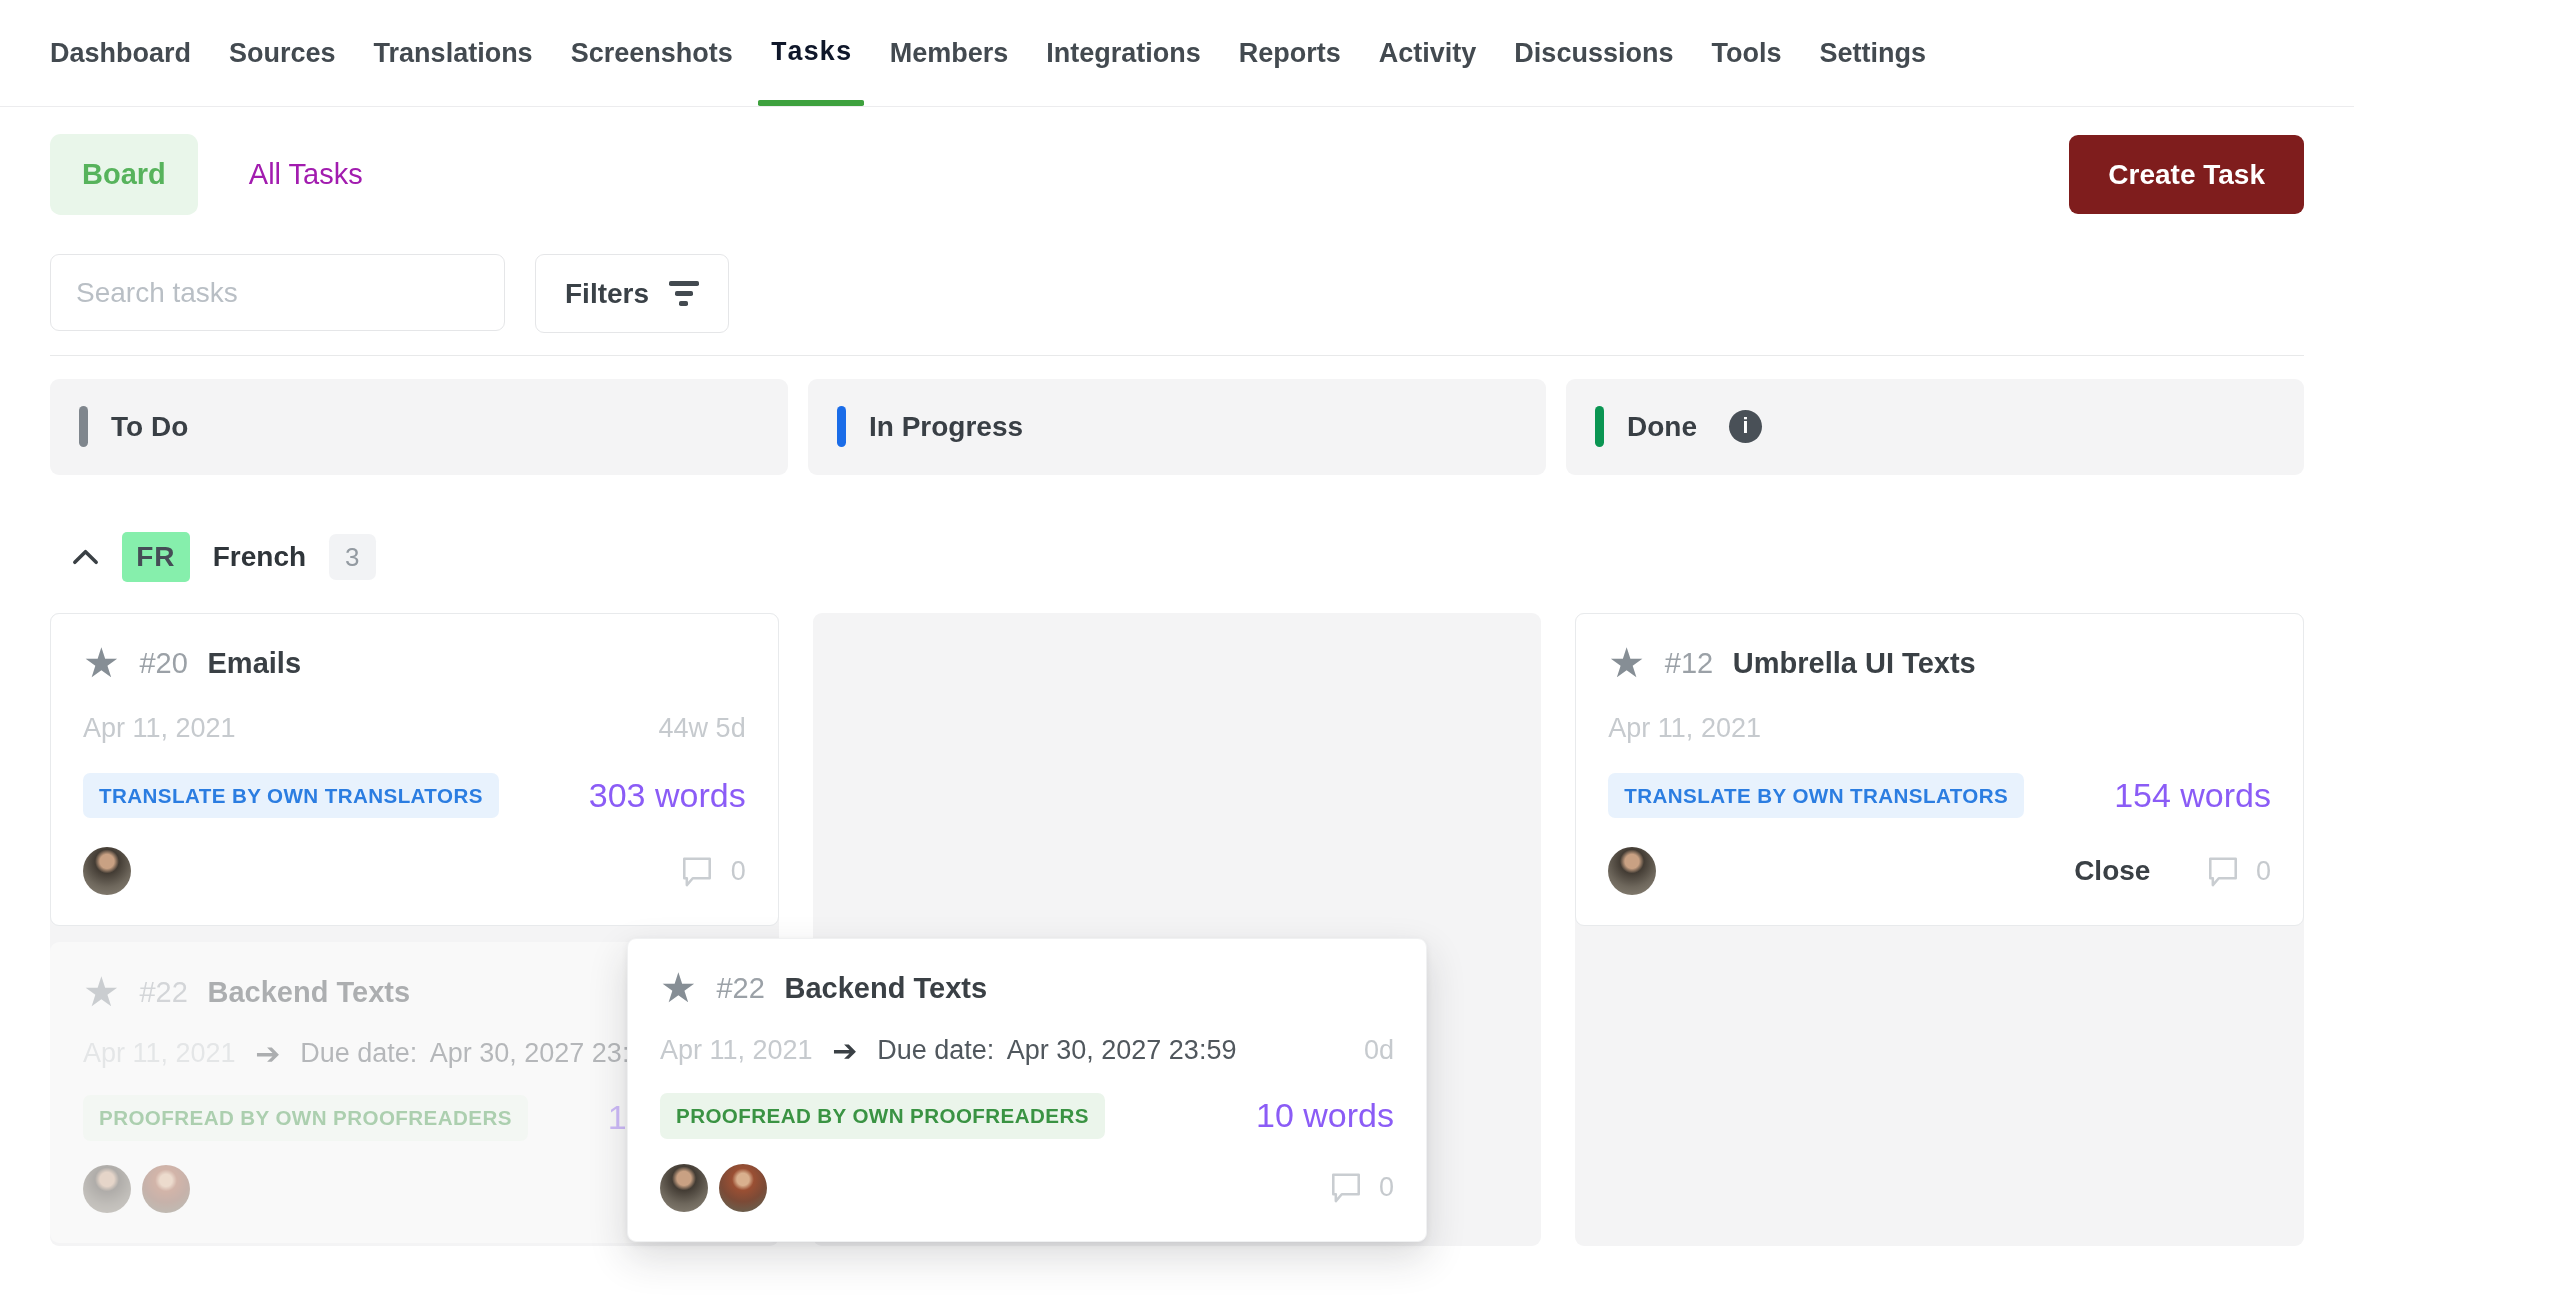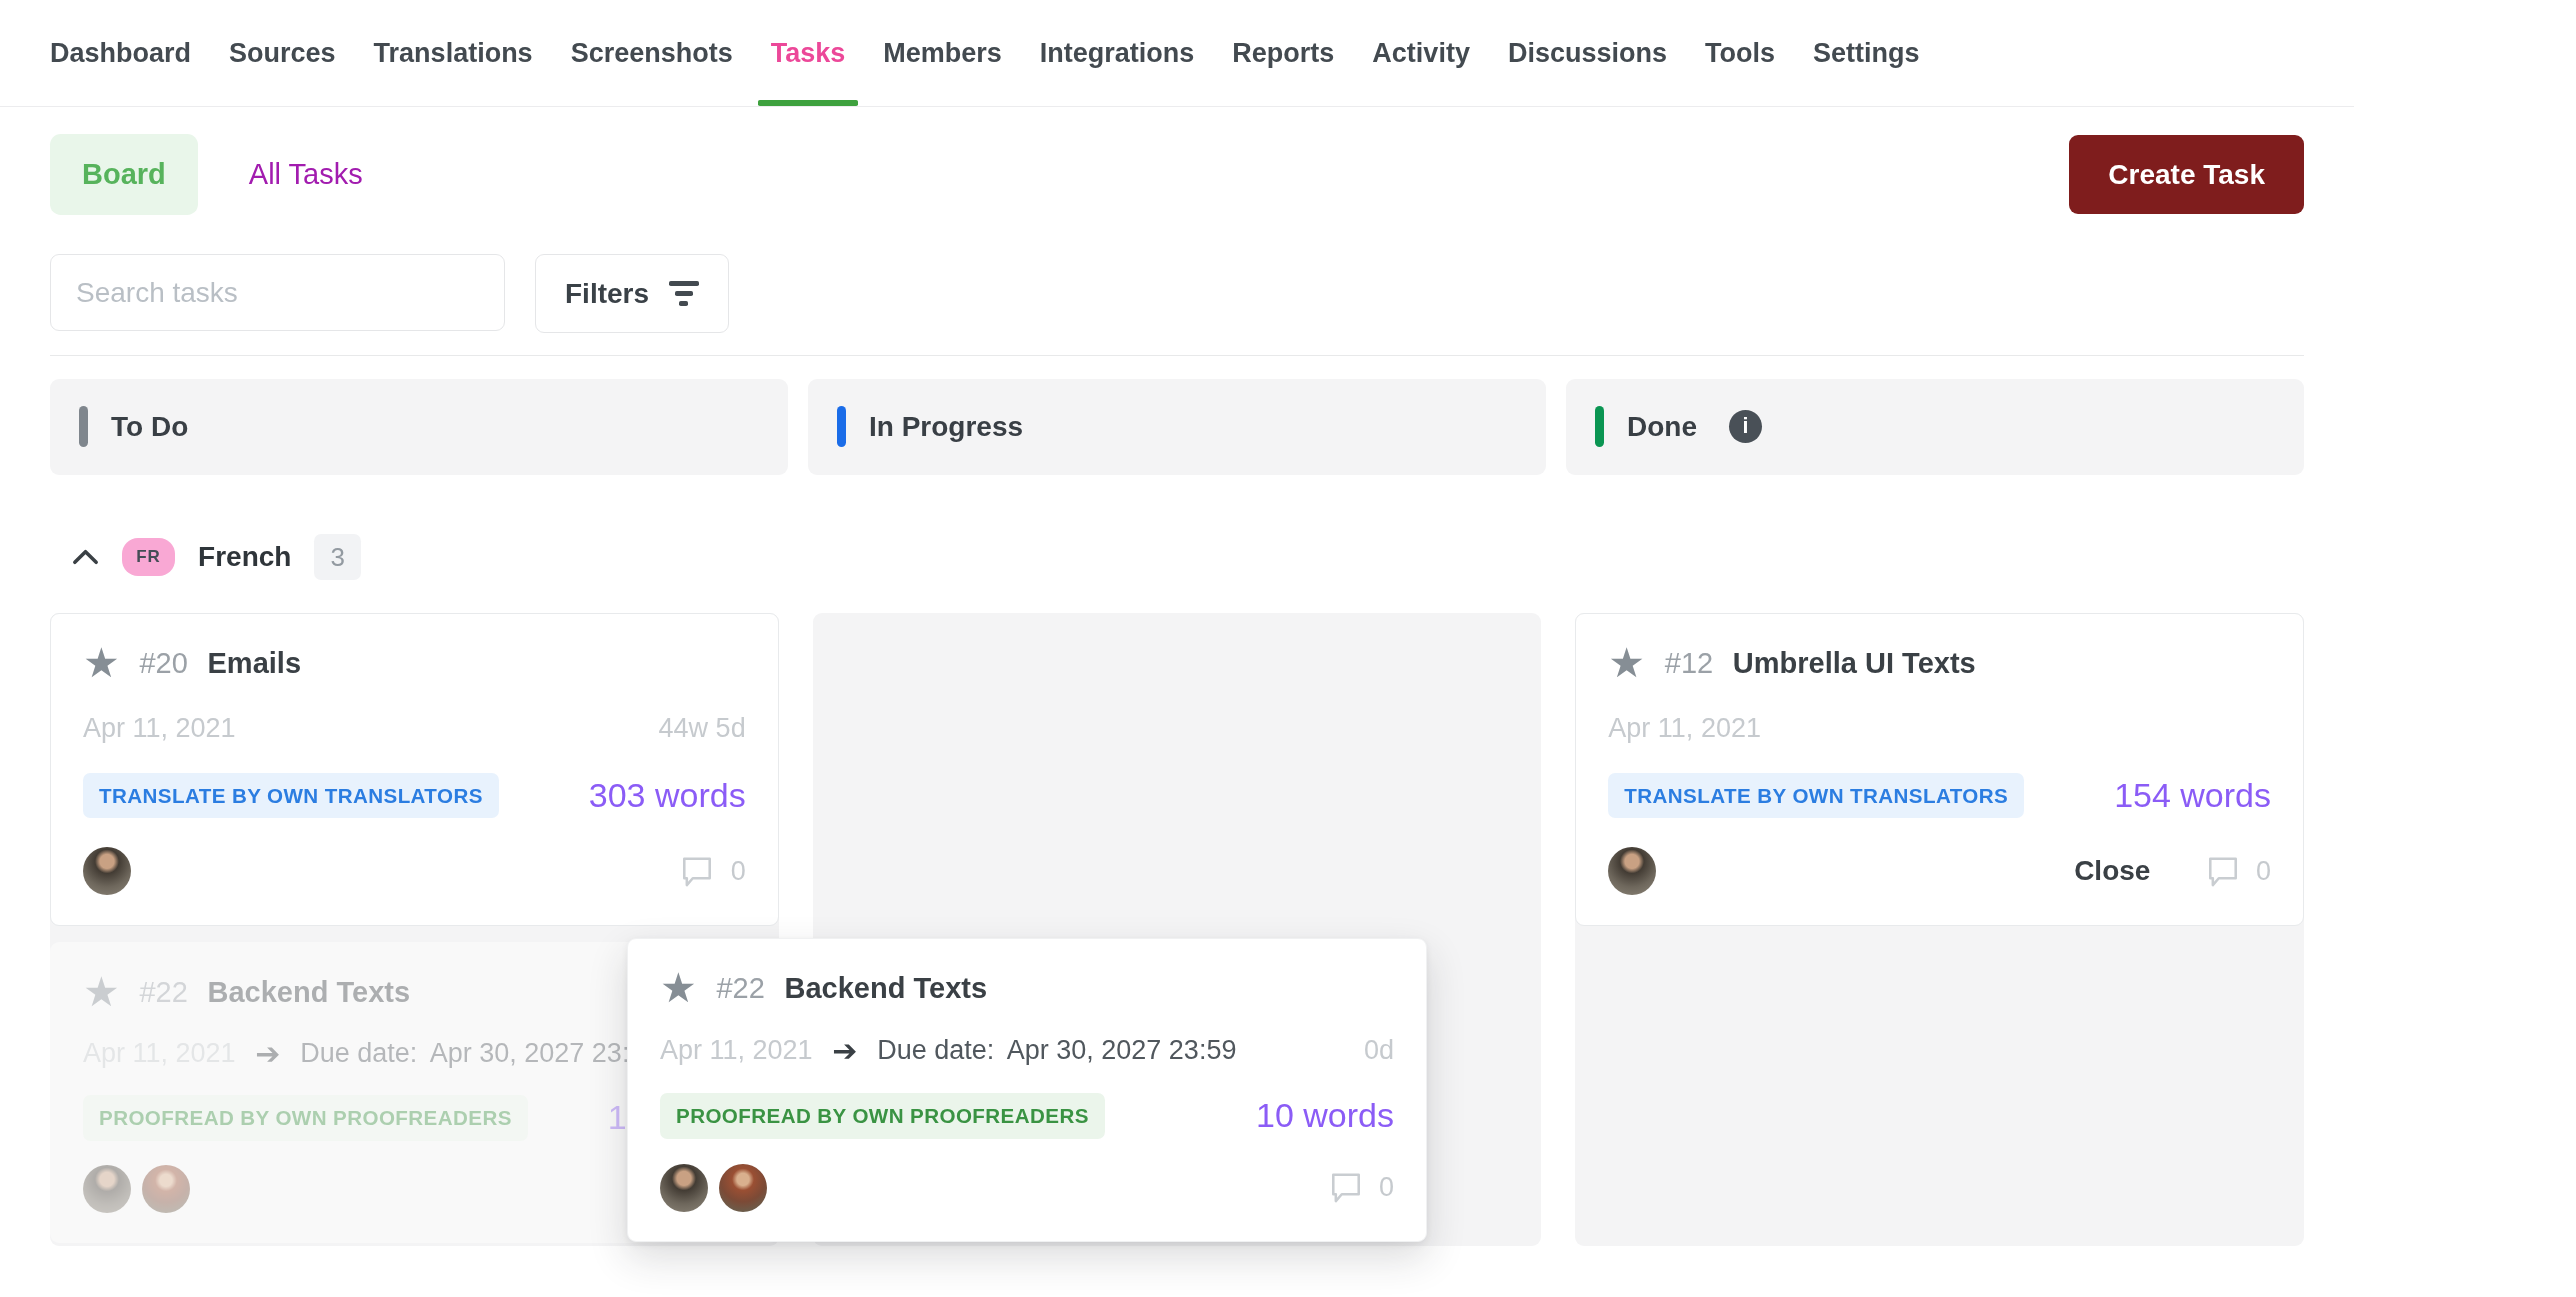--- a/index.html
+++ b/index.html
@@ -2,21 +2,21 @@
 <html style="font-size:14.3px"><head>
 <meta charset="utf-8">
 <style>
   html,body{margin:0;padding:0;}
   body{font-family:"Liberation Sans","DejaVu Sans",sans-serif;background:#ffffff;}
   .page{position:relative;width:2354px;height:1298px;background:#fff;overflow:hidden;}
 
   
   .topnav{height:106px;border-bottom:1.8px solid #ececee;display:flex;align-items:stretch;padding:0 50px;gap:38px;}
   .nav-item{position:relative;display:flex;align-items:center;font-size:27px;font-weight:600;color:#434a50;cursor:pointer;text-decoration:none;}
-  .nav-item.active{color:#ec4899;font-weight:700;}
+  .nav-item.active{color:#0f172a;font-weight:700;font-family:Liberation Mono, monospace;}
   .nav-item.active .underline{position:absolute;left:-12.5px;right:-12.5px;bottom:0;height:6.3px;border-radius:1.8px;}
 
   
   .toolbar{margin:27px 50px 0;display:flex;align-items:center;height:81px;}
   .pill-board{height:81px;padding:0 32px;border-radius:10.7px;display:flex;align-items:center;font-size:29px;font-weight:600;cursor:pointer;}
   .tab-alltasks{margin-left:51px;font-size:29px;font-weight:400;color:#a21caf;cursor:pointer;}
   .spacer{flex:1;}
   .btn-create{height:79px;padding:0 39px;border:none;border-radius:9px;color:#fff;font-size:28px;font-weight:700;font-family:inherit;cursor:pointer;}
 
   
@@ -35,21 +35,21 @@
   
   .col-headers{margin:23px 50px 0;display:grid;grid-template-columns:1fr 1fr 1fr;gap:20px;}
   .colhead{height:96px;background:#f4f4f5;border-radius:9px;display:flex;align-items:center;padding:0 29px;gap:23px;}
   .colbar{width:9px;height:41px;border-radius:4.5px;flex:0 0 auto;}
   .collabel{font-size:28px;font-weight:700;color:#393f45;}
   .info-icon{width:33px;height:33px;border-radius:50%;margin-left:9px;display:flex;align-items:center;justify-content:center;color:#fff;font-size:21.5px;font-weight:700;font-style:normal;cursor:pointer;}
 
   
   .grouprow{margin:55px 0 0 72px;height:55px;display:flex;align-items:center;gap:23px;cursor:pointer;}
   .chev{flex:0 0 auto;display:block;}
-  .lang-badge{background:#f9a8d4;border-radius:16px;padding:9px 14.3px;font-size:17px;font-weight:700;color:#454d56;letter-spacing:0.9px;}
+  .lang-badge{background:#86efac;border-radius:5px;padding:9px 14.3px;font-size:28px;font-weight:700;color:#454d56;letter-spacing:0.9px;}
   .lang-name{font-size:28px;font-weight:600;color:#2f353a;}
   .count-badge{background:#f2f3f5;border-radius:7.2px;padding:7.2px 16px;font-size:26px;color:#939aa1;}
 
   
   .board{margin:28px 50px 0;display:grid;grid-template-columns:1fr 1fr 1fr;gap:34px;position:relative;}
   .lane{background:#f4f4f5;border-radius:9px;min-height:633px;}
 
   .card{box-sizing:border-box;width:100%;height:313px;background:#fff;border:1.8px solid #e8eaec;border-radius:9px;padding:29px 32px;display:flex;flex-direction:column;justify-content:space-between;cursor:pointer;}
   .row{display:flex;align-items:center;gap:44px;}
   .title-row{gap:19.7px;}

